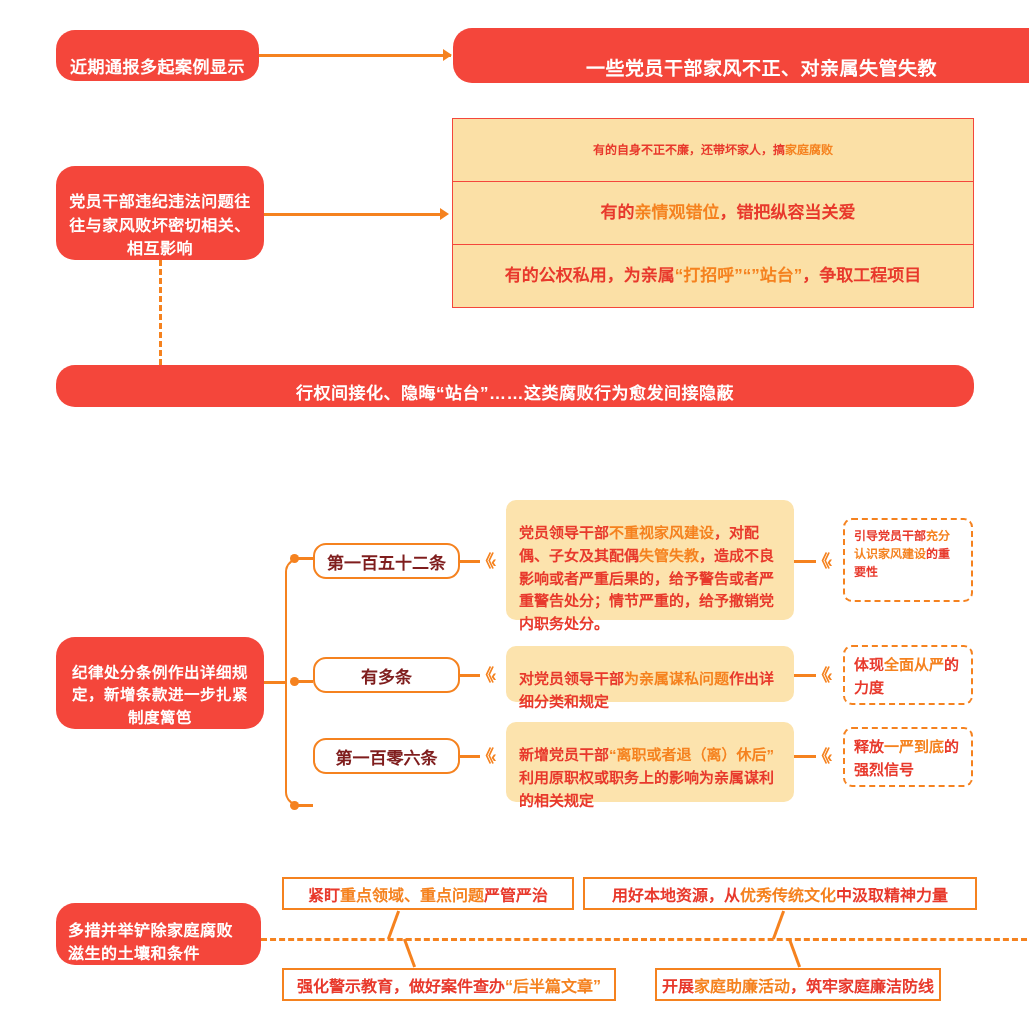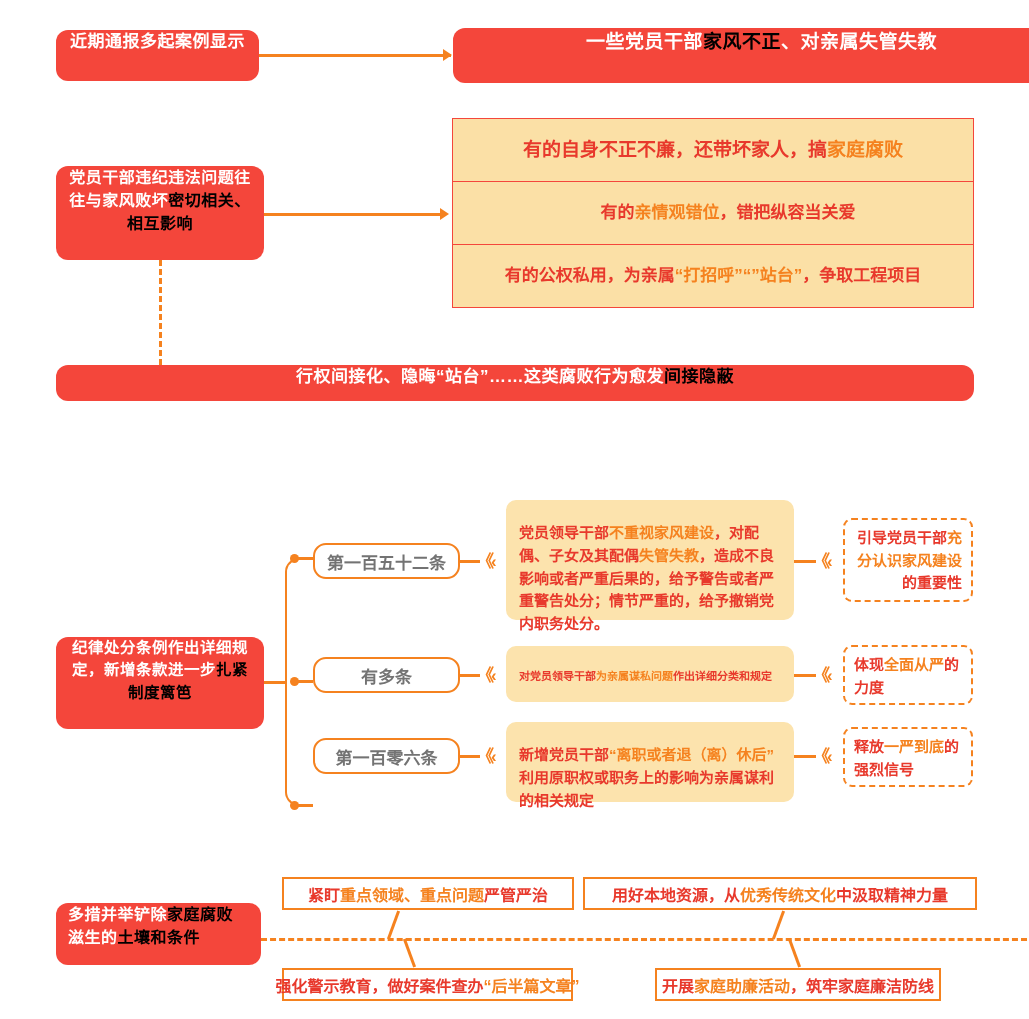--- a/index.html
+++ b/index.html
@@ -10,29 +10,29 @@
     font-family:"Liberation Sans","DejaVu Sans",sans-serif;
     overflow:hidden;
   }
   #stage{position:relative;width:1029px;height:1019px;}
 
   .abs{position:absolute;box-sizing:border-box;}
 
   
   .redbox{
     background:#f4463b;
-    border-radius:12px;
+    border-radius:19px;
     color:#ffffff;
     font-weight:bold;
-    display:flex;align-items:flex-start;justify-content:center;
+    display:flex;align-items:flex-end;justify-content:center;
     text-align:center;
     line-height:1.45;
     letter-spacing:.5px;
   }
-  .hl-y{color:#000000;}
+  .hl-y{color:#ffffff;}
 
   
   .ypanel{
     background:#fbe0a6;
     border:1.5px solid #f4463b;
     display:flex;flex-direction:column;
   }
   .yrow{
     flex:1;
     display:flex;align-items:center;justify-content:center;
@@ -53,21 +53,21 @@
     line-height:1.52;
     padding:22px 13px;
     box-sizing:border-box;
   }
 
   
   .pill{
     border:2.5px solid #f5821f;
     border-radius:13px;
     background:#ffffff;
-    color:#737373;
+    color:#7f1d1d;
     font-weight:bold;
     display:flex;align-items:center;justify-content:center;
     text-align:center;
   }
 
   
   .dashbox{
     border:2px dashed #f5821f;
     border-radius:9px;
     background:#ffffff;
@@ -147,32 +147,32 @@
       <span>党员干部违纪违法问题往往与家风败坏</span><span class="hl-y">密切相关、相互影响</span>
     </div>
   </div>
 
   <div class="abs hline" style="left:264px;top:213px;width:182px;"></div>
   <div class="abs arrowR" style="left:440px;top:208px;"></div>
 
   <div class="abs dashv" style="left:159px;top:260px;height:105px;"></div>
 
   <div class="abs ypanel" style="left:452px;top:118px;width:522px;height:190px;">
-    <div class="yrow" style="font-size:19px;">
+    <div class="yrow" style="font-size:12px;">
       <div><span>有的自身不正不廉，还带坏家人，搞</span><span class="hl-o">家庭腐败</span><span></span></div>
     </div>
     <div class="yrow" style="font-size:17px;padding-left:30px;">
       <div><span>有的</span><span class="hl-o">亲情观错位</span><span>，错把纵容当关爱</span></div>
     </div>
     <div class="yrow" style="font-size:17px;">
       <div><span>有的公权私用，为亲属</span><span class="hl-o">“打招呼”“”站台”</span><span>，争取工程项目</span></div>
     </div>
   </div>
 
-  <div class="abs redbox" style="left:56px;top:365px;width:918px;height:36px;font-size:17px;">
+  <div class="abs redbox" style="left:56px;top:365px;width:918px;height:42px;font-size:17px;">
     <span>行权间接化、隐晦“站台”……这类腐败行为愈发</span>
       <span class="hl-y">间接隐蔽</span>
   </div>
 
   <div class="abs redbox" style="left:56px;top:637px;width:208px;height:92px;font-size:15.5px;padding:0 11px;">
     <div>
       <span>纪律处分条例作出详细规定，新增条款进一步</span><span class="hl-y">扎紧制度篱笆</span>
     </div>
   </div>
 
@@ -191,31 +191,31 @@
     <span>第一百五十二条</span>
   </div>
   <div class="abs hline" style="left:460px;top:560px;width:20px;"></div>
   <div class="abs chev" style="left:477px;top:553px;">《‹</div>
 
   <div class="abs ycard" style="left:506px;top:500px;width:288px;height:120px;font-size:15px;">
     <span>党员领导干部</span><span class="hl-o">不重视家风建设</span><span>，对配偶、子女及其配偶</span><span class="hl-o">失管失教</span><span>，造成不良影响或者严重后果的，给予警告或者严重警告处分；情节严重的，给予撤销党内职务处分。</span>
   </div>
   <div class="abs hline" style="left:794px;top:560px;width:22px;"></div>
   <div class="abs chev" style="left:813px;top:553px;">《‹</div>
-  <div class="abs dashbox" style="left:843px;top:518px;width:130px;height:84px;font-size:15px;text-align:right;">
+  <div class="abs dashbox" style="left:843px;top:518px;width:130px;height:84px;font-size:12px;text-align:left;">
     <span>引导党员干部</span><span class="hl-o">充分认识家风建设</span><span>的重要性</span>
   </div>
 
   <div class="abs pill" style="left:313px;top:657px;width:147px;height:36px;font-size:17px;">
     <span>有多条</span>
   </div>
   <div class="abs hline" style="left:460px;top:674px;width:20px;"></div>
   <div class="abs chev" style="left:477px;top:667px;">《‹</div>
 
-  <div class="abs ycard" style="left:506px;top:646px;width:288px;height:56px;font-size:11px;">
+  <div class="abs ycard" style="left:506px;top:646px;width:288px;height:56px;font-size:15px;">
     <span>对党员领导干部</span><span class="hl-o">为亲属谋私问题</span><span>作出详细分类和规定</span>
   </div>
   <div class="abs hline" style="left:794px;top:674px;width:22px;"></div>
   <div class="abs chev" style="left:813px;top:667px;">《‹</div>
   <div class="abs dashbox" style="left:843px;top:645px;width:130px;height:60px;font-size:15px;">
     <span>体现</span><span class="hl-o">全面从严</span><span>的力度</span>
   </div>
 
   <div class="abs pill" style="left:313px;top:738px;width:147px;height:36px;font-size:17px;">
     <span>第一百零六条</span>
@@ -245,20 +245,20 @@
   <div class="abs slash" style="left:777px;top:910px;height:30px;transform:rotate(20deg);"></div>
   <div class="abs slash" style="left:793px;top:938px;height:30px;transform:rotate(-20deg);"></div>
 
   <div class="abs obox" style="left:282px;top:877px;width:292px;height:33px;font-size:16px;">
     <span><span>紧盯</span><span class="hl-o">重点领域、重点问题</span><span>严管严治</span></span>
   </div>
   <div class="abs obox" style="left:583px;top:877px;width:394px;height:33px;font-size:16px;">
     <span><span>用好本地资源，从</span><span class="hl-o">优秀传统文化</span><span>中汲取精神力量</span></span>
   </div>
 
-  <div class="abs obox" style="left:282px;top:968px;width:291px;height:33px;font-size:16px;">
+  <div class="abs obox" style="left:282px;top:968px;width:334px;height:33px;font-size:16px;">
     <span><span>强化警示教育，做好案件查办</span><span class="hl-o">“后半篇文章”</span><span></span></span>
   </div>
   <div class="abs obox" style="left:655px;top:968px;width:286px;height:33px;font-size:16px;">
     <span><span>开展</span><span class="hl-o">家庭助廉活动</span><span>，筑牢家庭廉洁防线</span></span>
   </div>
 
 </div>
 
 </body></html>

